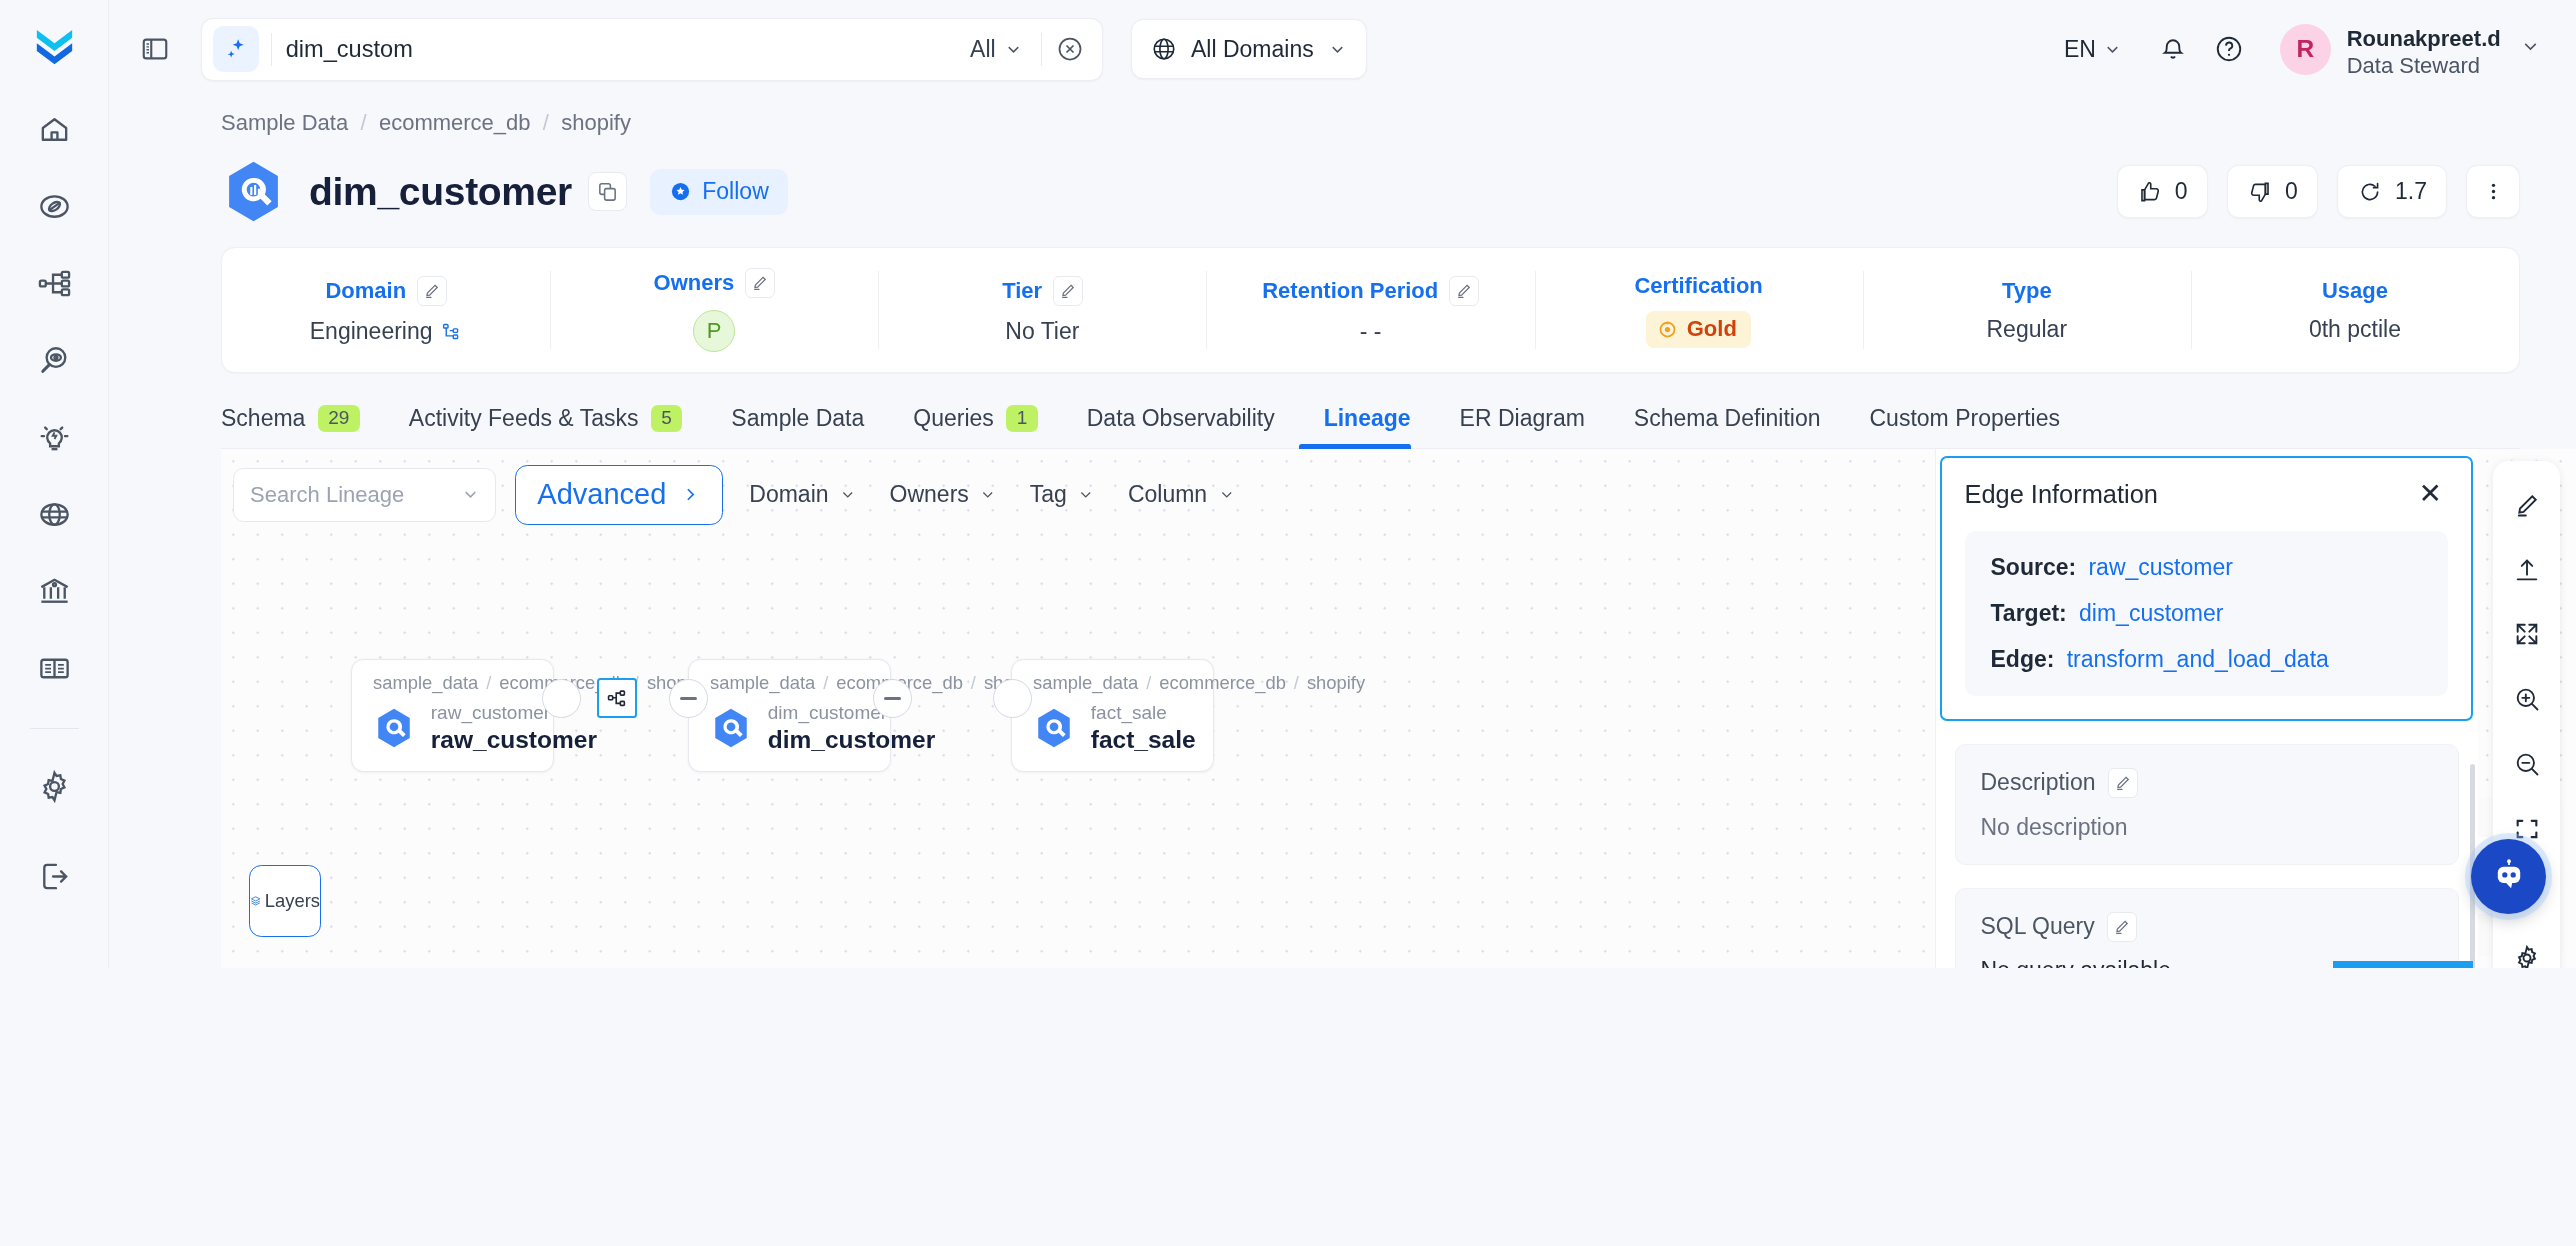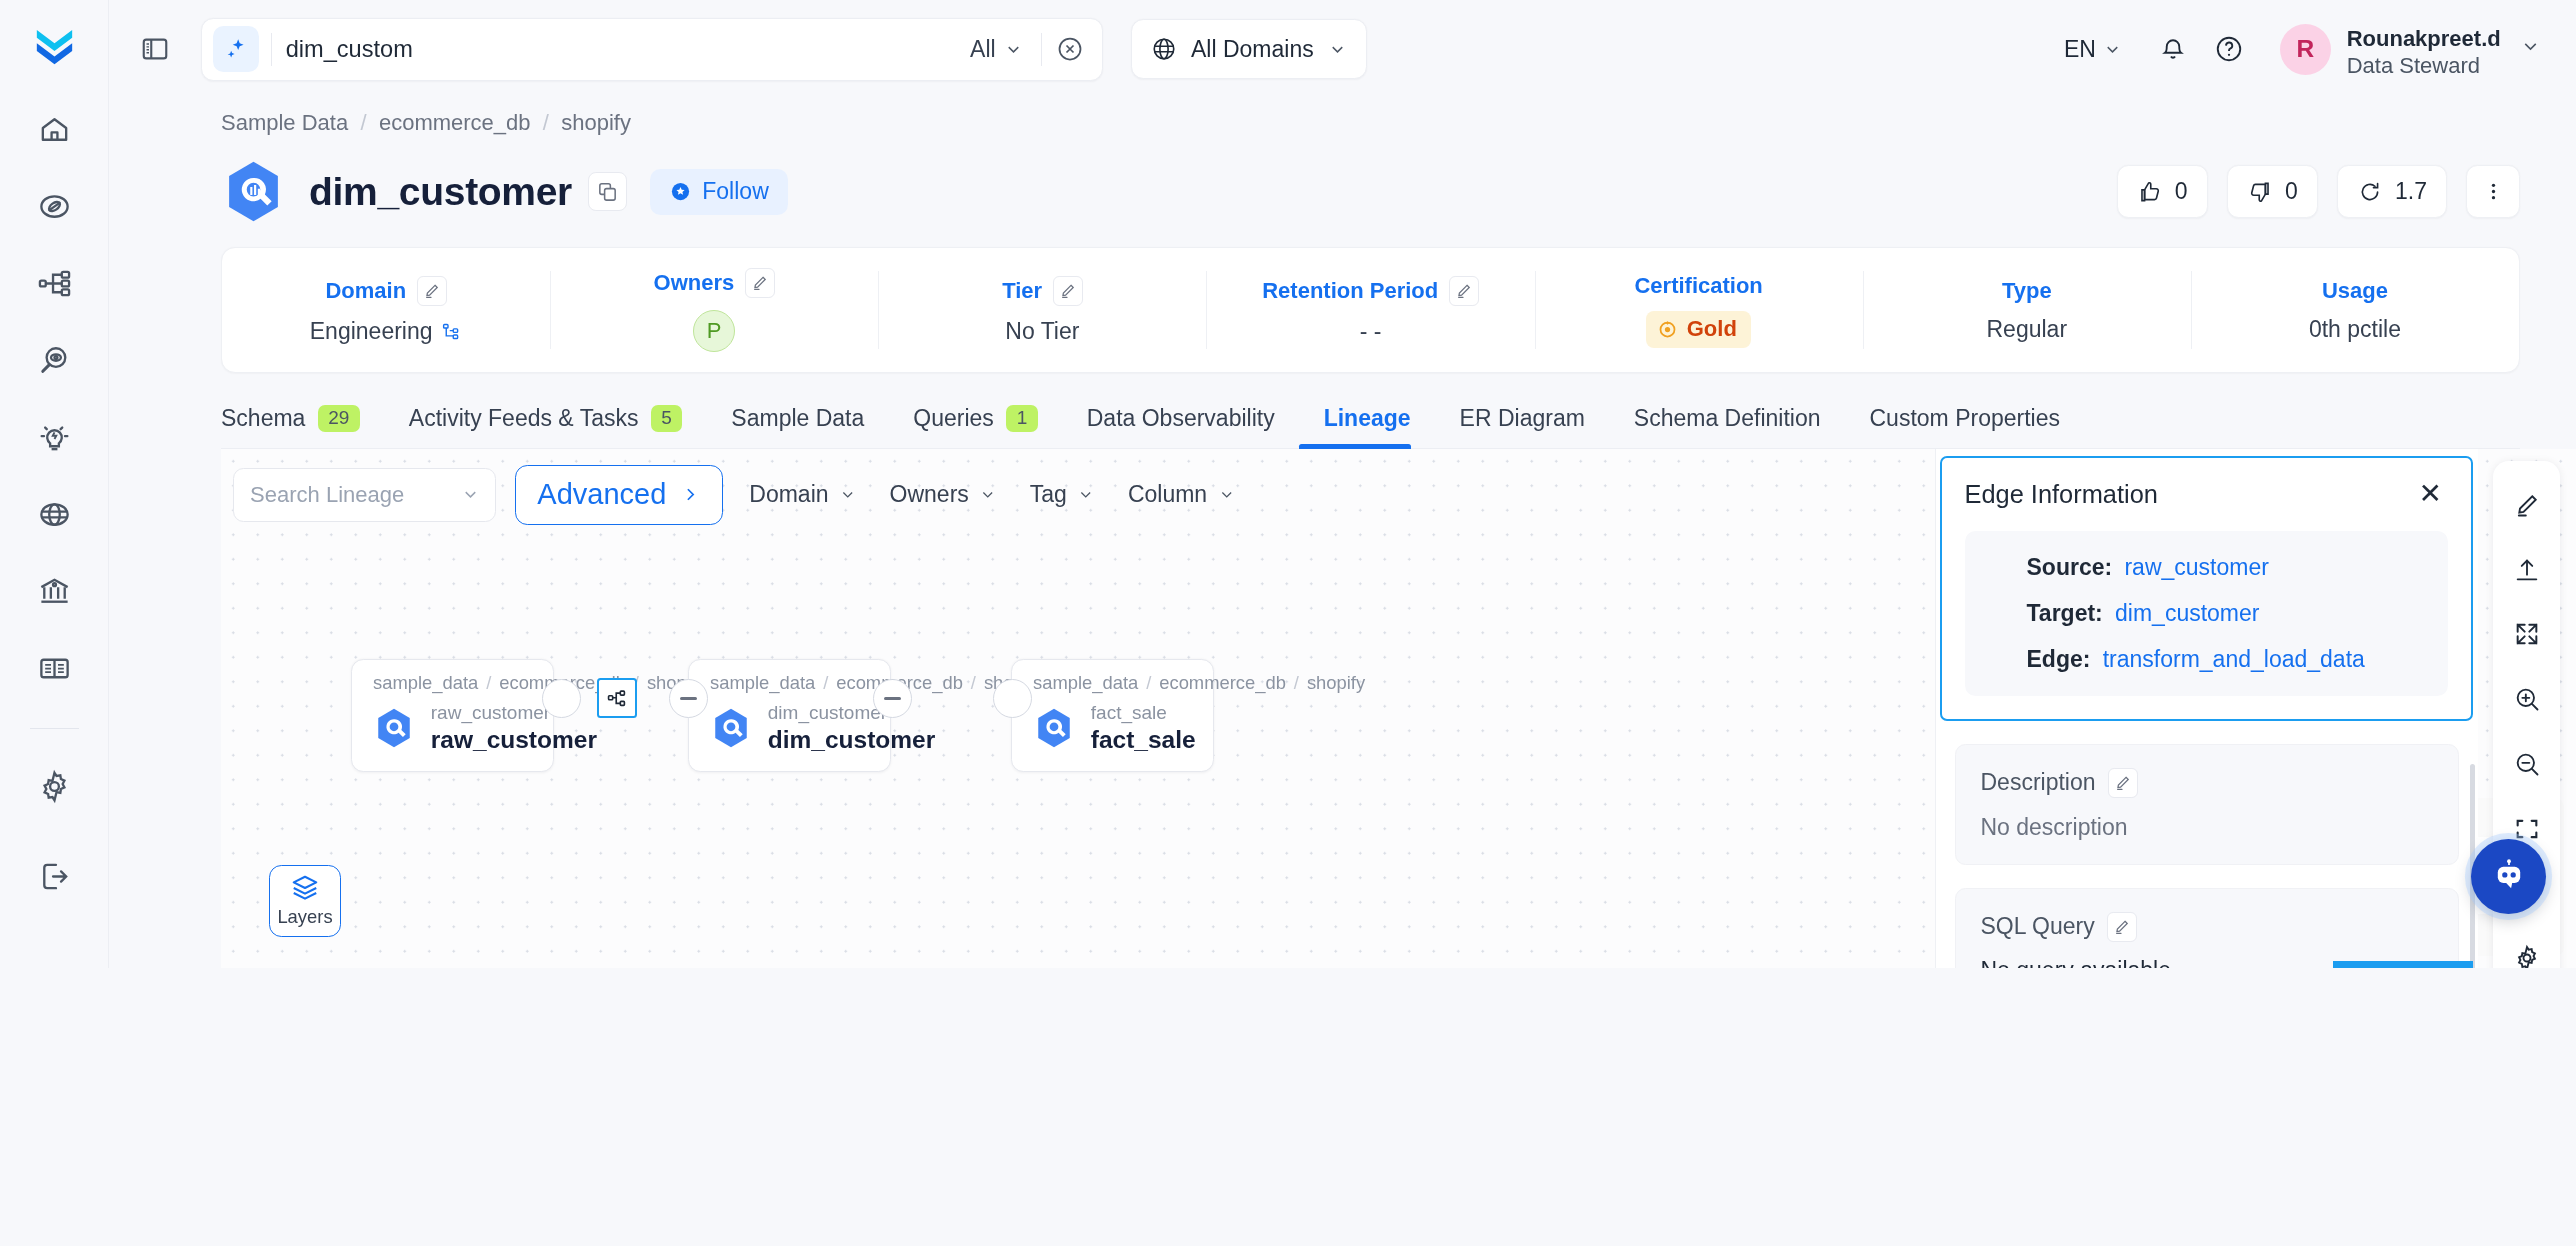--- a/index.html
+++ b/index.html
@@ -184,41 +184,41 @@
 
   .pipe-box {
     position:absolute; width:40px;height:40px;border:2.6px solid #1b9df0;border-radius:3.5px;background:#fff;
     display:flex;align-items:center;justify-content:center; z-index:5; cursor:pointer;
   }
   .edge-svg { position:absolute; inset:0; z-index:2; pointer-events:none;}
 
   .layers-btn {
     position:absolute; left:28px; bottom:31.5px; width:72px;height:72px;
     background:#fff;border:1.3px solid #1570ef;border-radius:12.3px;
-    display:flex;flex-direction:column;align-items:center;justify-content:center;gap:3.5px;
-    font-size:18.4px;color:#374151;cursor:pointer;z-index:6;margin-left:20px;
+    display:flex;flex-direction:row;align-items:center;justify-content:center;gap:3.5px;
+    font-size:18.4px;color:#374151;cursor:pointer;z-index:6;
   }
 
   
   .info-panel {
     position:absolute; right:98px; top:0; width:543px; bottom:0; z-index:8;
     display:flex; flex-direction:column; gap:0;
     background:#fff; border-left:0.9px solid #eef0f4;
     overflow:hidden;
   }
   .edge-info-card {
     border:2.6px solid #1b9df0; border-radius:7px; background:#fff; margin: 7px 5.3px 0 3.5px;
     padding: 19px 23px 23px;
   }
   .edge-info-head { display:flex; align-items:center; justify-content:space-between; margin-bottom:19px;}
   .edge-info-title { font-size:25.4px; color:#1f2937; }
   .x-btn { width:35px;height:35px;display:flex;align-items:center;justify-content:center;cursor:pointer;font-size:28px;color:#1f2937;line-height:1;}
   .edge-inner { background:#f7f8fb; border-radius:10.5px; padding: 23px 26px; display:flex; flex-direction:column; gap:19px;}
   .edge-row { display:flex; align-items:baseline; gap:12.3px; font-size:23px;}
-  .edge-key { font-weight:700; color:#1f2937;margin-left:36px; }
+  .edge-key { font-weight:700; color:#1f2937; }
   .edge-val { color:#1570ef; cursor:pointer; }
 
   .panel-section {
     background:#f7f8fb; border:0.9px solid #f0f1f5; border-radius:10.5px;
     margin: 23px 19px 0; padding: 23px 24.5px;
   }
   .sec-head { display:flex; align-items:center; gap:12.3px; margin-bottom:15.8px;}
   .sec-title { font-size:23px; color:#4b5563; }
   .sec-body { font-size:23px; color:#6b7280; }
   .sec-body.dark { color:#1f2937; }

